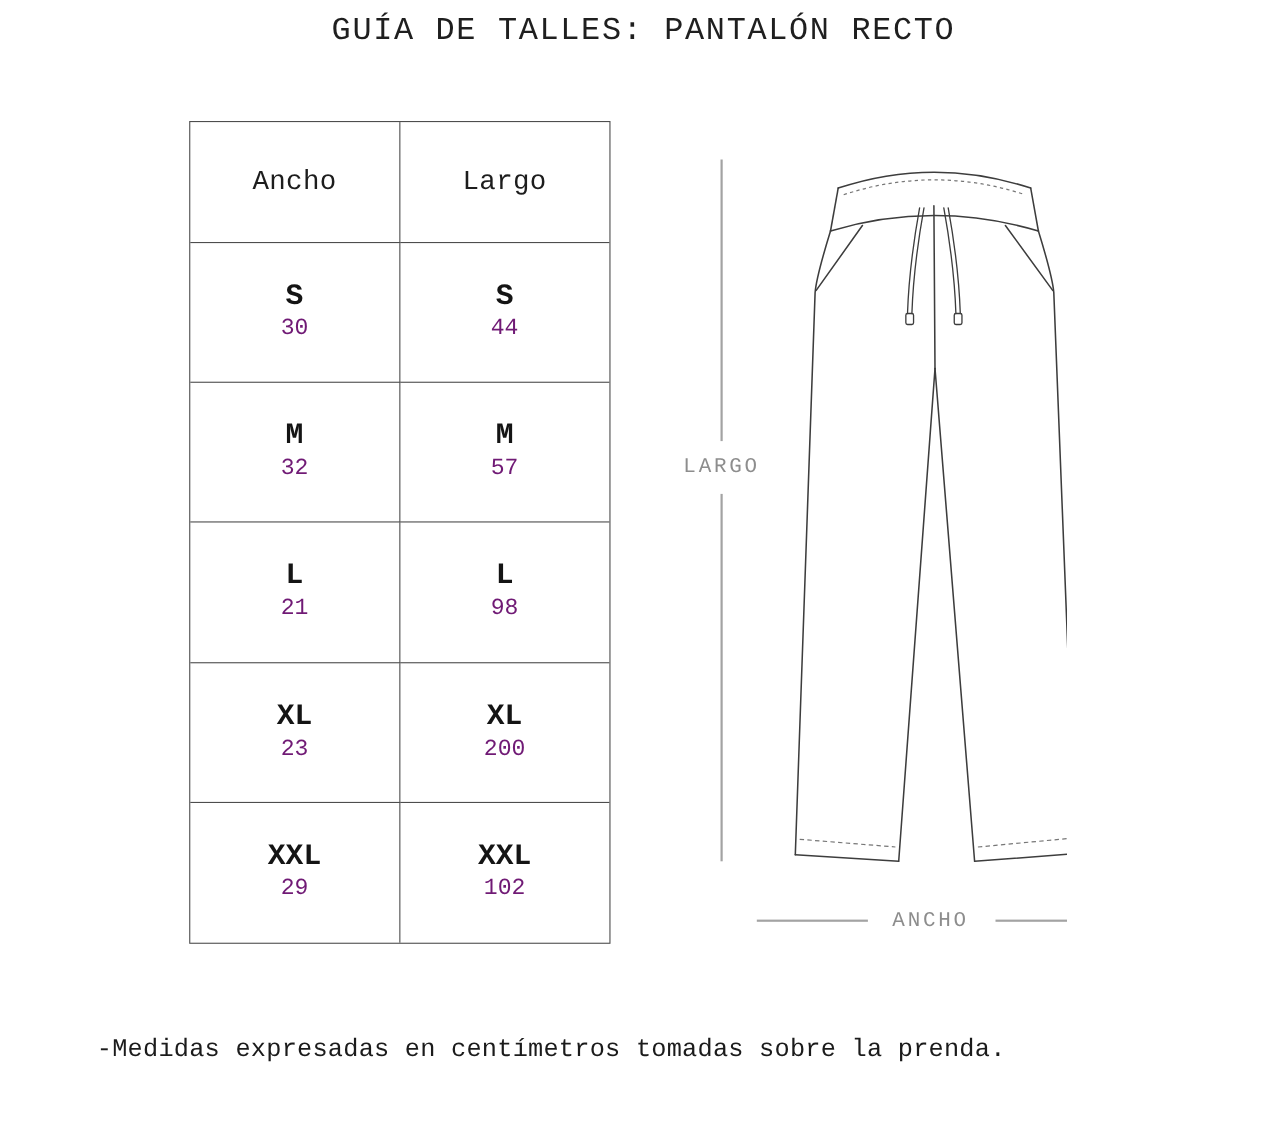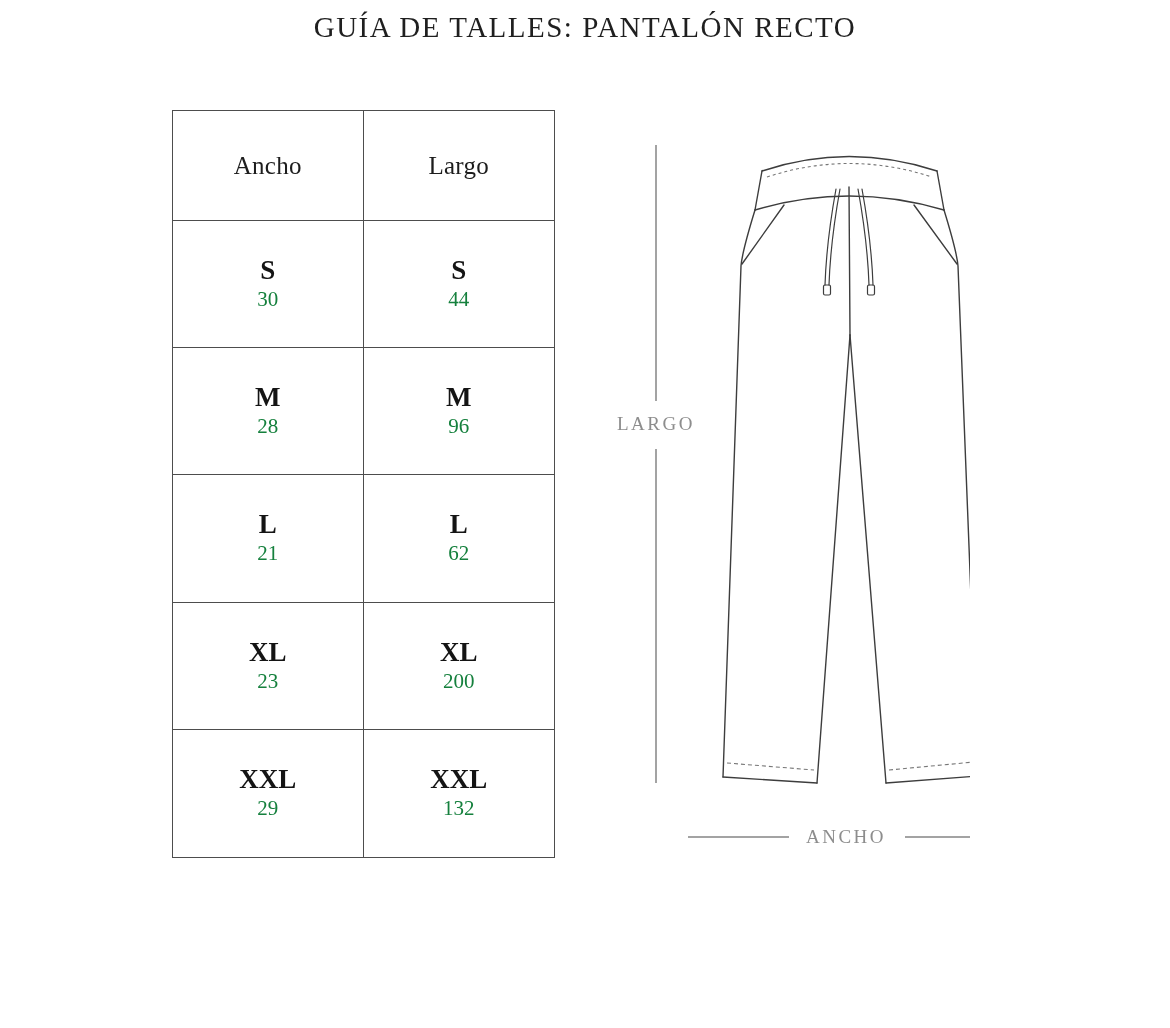--- a/index.html
+++ b/index.html
@@ -1,18 +1,18 @@
 <!DOCTYPE html>
 <html><head>
 <meta charset="utf-8">
 <style>
   html, body { margin:0; padding:0; background:#ffffff; }
   .page {
     position:relative; width:970px; height:1028px; background:#ffffff;
-    font-family:Liberation Serif, serif; overflow:hidden;
+    font-family:Liberation Mono, monospace; overflow:hidden;
     color:#1e1e1e;
     border-radius:28px;
   }
   .title {
     position:absolute; top:11px; left:0; width:1170px; text-align:center;
     font-size:29px; font-weight:500; letter-spacing:1.5px; color:#1f1f1f;
   }
   
   .size-table {
     position:absolute; left:172px; top:110px; width:383px; height:748px;
@@ -22,21 +22,21 @@
   }
   .cell {
     border-right:1px solid #4d4d4d; border-bottom:1px solid #4d4d4d;
     display:flex; flex-direction:column; align-items:center; justify-content:center;
     box-sizing:border-box;
   }
   .cell.col-last { border-right:none; }
   .cell.row-last { border-bottom:none; }
   .header-cell { font-size:25px; color:#1d1d1d; letter-spacing:0.3px; }
   .size-label { font-size:27px; font-weight:600; color:#141414; line-height:1.15; }
-  .size-value { font-size:21px; font-weight:400; color:#15803d; line-height:1.3; }
+  .size-value { font-size:21px; font-weight:400; color:#701a75; line-height:1.3; }
   
   .guide-v {
     position:absolute; left:655px; width:2px; background:#a3a3a3;
   }
   .guide-v.seg1 { top:145px; height:256px; }
   .guide-v.seg2 { top:449px; height:334px; }
   .guide-label {
     position:absolute; font-size:19px; letter-spacing:2.5px; color:#8d8d8d;
     text-align:center;
   }
@@ -68,52 +68,52 @@
       <div class="size-label">S</div>
       <div class="size-value">30</div>
     </div>
     <div class="cell col-last">
       <div class="size-label">S</div>
       <div class="size-value">44</div>
     </div>
 
     <div class="cell">
       <div class="size-label">M</div>
-      <div class="size-value">28</div>
+      <div class="size-value">32</div>
     </div>
     <div class="cell col-last">
       <div class="size-label">M</div>
-      <div class="size-value">96</div>
+      <div class="size-value">57</div>
     </div>
 
     <div class="cell">
       <div class="size-label">L</div>
       <div class="size-value">21</div>
     </div>
     <div class="cell col-last">
       <div class="size-label">L</div>
-      <div class="size-value">62</div>
+      <div class="size-value">98</div>
     </div>
 
     <div class="cell">
       <div class="size-label">XL</div>
       <div class="size-value">23</div>
     </div>
     <div class="cell col-last">
       <div class="size-label">XL</div>
       <div class="size-value">200</div>
     </div>
 
     <div class="cell row-last">
       <div class="size-label">XXL</div>
       <div class="size-value">29</div>
     </div>
     <div class="cell col-last row-last">
       <div class="size-label">XXL</div>
-      <div class="size-value">132</div>
+      <div class="size-value">102</div>
     </div>
   </div>
 
   <div class="guide-v seg1"></div>
   <div class="guide-label largo">LARGO</div>
   <div class="guide-v seg2"></div>
 
   <svg class="pants-svg" viewBox="655 128 365 672" xmlns="http://www.w3.org/2000/svg">
 
     <g fill="none" stroke="#3d3d3d" stroke-width="1.4" stroke-linecap="round" stroke-linejoin="round">
@@ -149,14 +149,15 @@
       <path d="M862 189 C868 222 872 256 873 285"></path>
       <path d="M858 189 C864 222 868 256 869 285"></path>
       <rect x="867.5" y="285" width="7" height="10" rx="1.5"></rect>
     </g>
   </svg>
 
   <div class="guide-h left"></div>
   <div class="guide-label ancho">ANCHO</div>
   <div class="guide-h right"></div>
 
+  <div class="footnote">-Medidas expresadas en centímetros tomadas sobre la prenda.</div>
 
 </div>
 
 </body></html>

